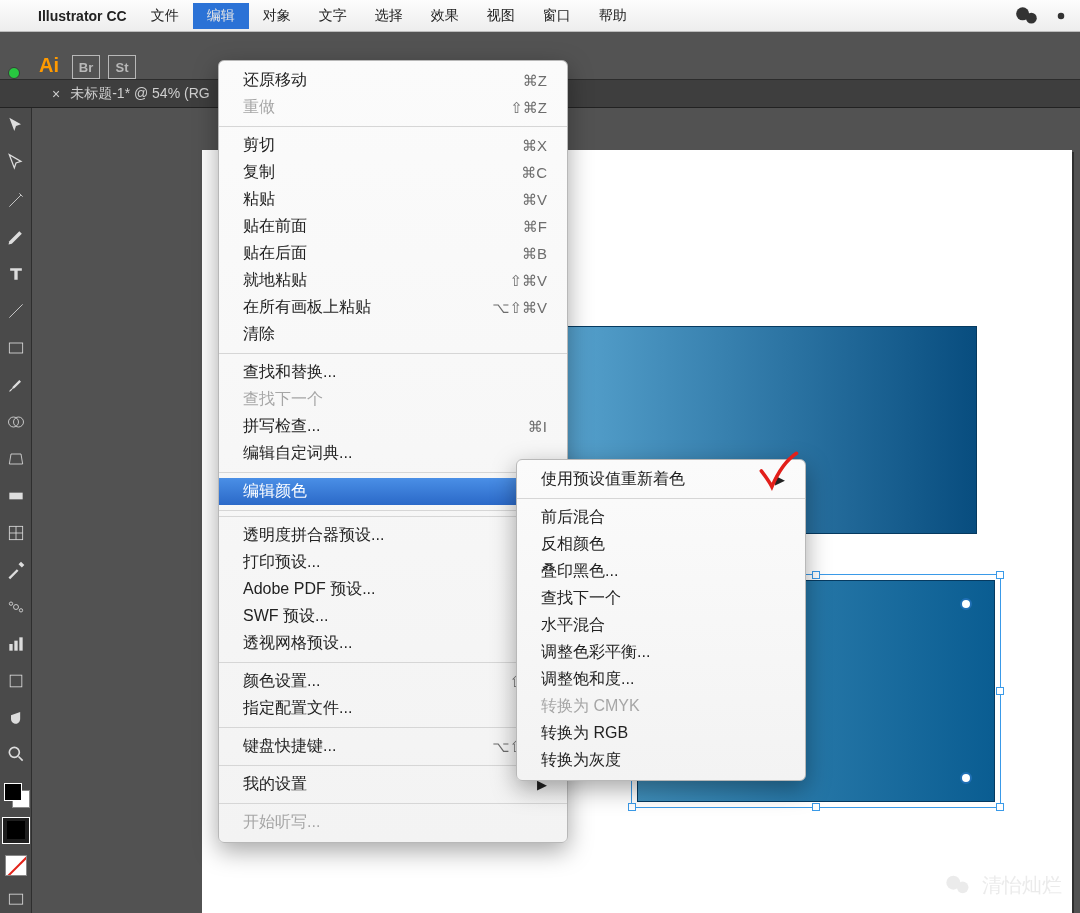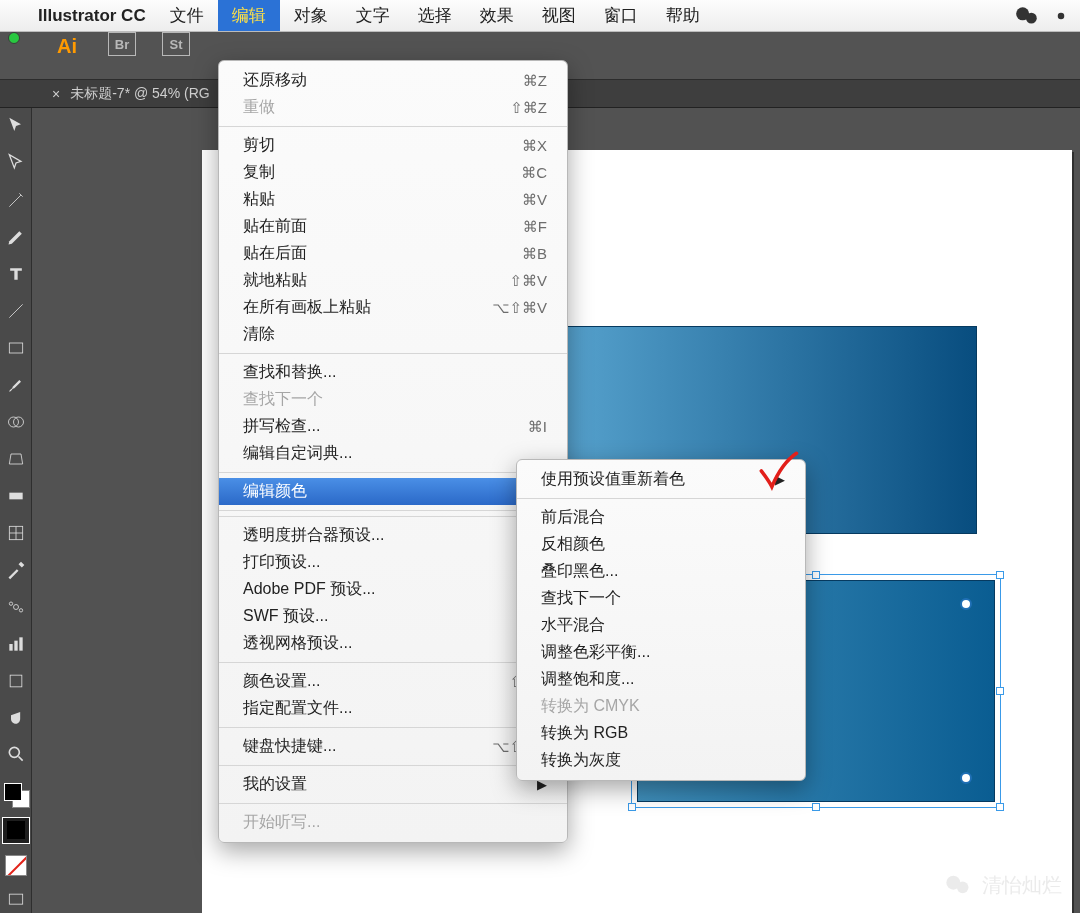--- a/index.html
+++ b/index.html
@@ -1,28 +1,28 @@
 <!DOCTYPE html>
 <html><head>
 <meta charset="utf-8">
 <style>
 * { margin: 0; padding: 0; box-sizing: border-box; font-family: -apple-system, "Helvetica Neue", Arial, sans-serif; }
 body { width: 1080px; height: 913px; background: #525252; overflow: hidden; position: relative; }
 
 
-.menubar { height: 32px; background: linear-gradient(#fdfdfd, #ededed); display: flex; align-items: center; padding: 0 6px; font-size: 17px; color: #222; border-bottom: 1px solid #bcbcbc; }
+.menubar { height: 32px; background: linear-gradient(#fdfdfd, #ededed); display: flex; align-items: center; padding: 0 6px; font-size: 14px; color: #222; border-bottom: 1px solid #bcbcbc; }
 .menubar .app-icon { width: 20px; height: 20px; margin: 0 8px 0 4px; }
 .menubar .app-name { font-weight: 700; margin-right: 10px; }
 .menubar .menu-item { padding: 4px 14px; cursor: default; }
-.menubar .menu-item.active { background: #2b72d6; color: #fde047; border-radius: 0; }
+.menubar .menu-item.active { background: #2b72d6; color: #e5e5e5; border-radius: 0; }
 .menubar .spacer { flex: 1; }
 .menubar .status-icon { width: 26px; height: 26px; display:flex; align-items:center; justify-content:center; margin-left:8px; color:#333; }
 
 
-.appbar { height: 48px; background: #535353; display: flex; align-items: flex-start; padding: 0 8px; gap: 26px; border-bottom: 1px solid #2c2c2c; }
+.appbar { height: 48px; background: #535353; display: flex; align-items: flex-end; padding: 0 8px; gap: 8px; border-bottom: 1px solid #2c2c2c; }
 .traffic { display:flex; gap:6px; margin-right:6px; }
 .traffic span { width:12px; height:12px; border-radius:50%; background:#666; border:1px solid #3a3a3a; }
 .traffic .g { background:#28c840; }
 .ai-badge { width:30px; height:28px; display:flex; align-items:center; justify-content:center; font-weight:700; font-size:20px; color:#ff9a00; }
 .sq-badge { width:28px; height:24px; border:1.5px solid #b8b8b8; display:flex; align-items:center; justify-content:center; font-size:13px; color:#b8b8b8; font-weight:600; }
 
 
 .tabrow { height: 28px; background: #3e3e3e; display:flex; align-items:center; padding-left:42px; border-bottom:1px solid #222;}
 .doc-tab { display:flex; align-items:center; gap:10px; color:#cfcfcf; font-size:14px; padding:0 10px; }
 .doc-tab .close { color:#cfcfcf; }
@@ -100,21 +100,21 @@
       <span class="g"></span>
     </div>
   <div class="ai-badge">Ai</div>
   <div class="sq-badge">Br</div>
   <div class="sq-badge">St</div>
 </div>
 
 <div class="tabrow">
   <div class="doc-tab">
     <span class="close">×</span>
-    <span>未标题-7* @ 54% (RG</span>
+    <span>未标题-1* @ 54% (RG</span>
   </div>
 </div>
 
 <div class="workarea">
   <div class="toolbar">
     <div class="tool">
         <svg viewBox="0 0 24 24" fill="#ddd">
           <path d="M4 2l6 16 2-6 6-2z"></path>
         </svg>
       </div>

